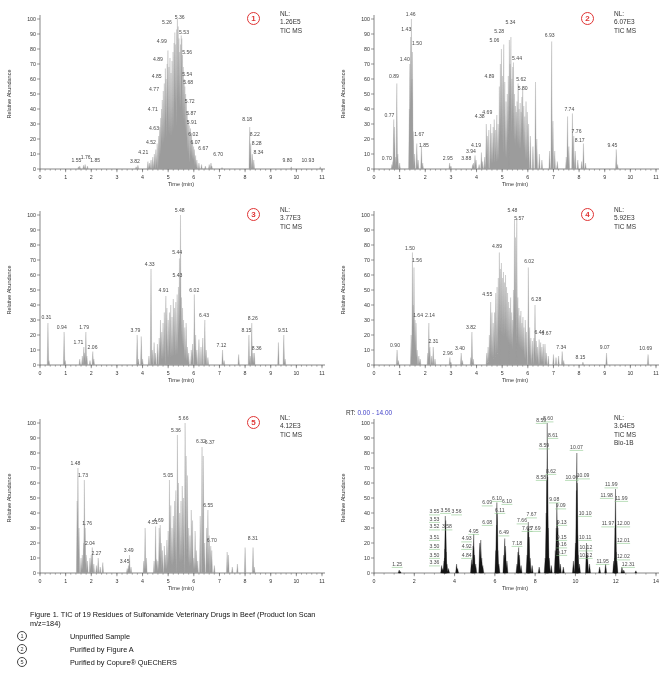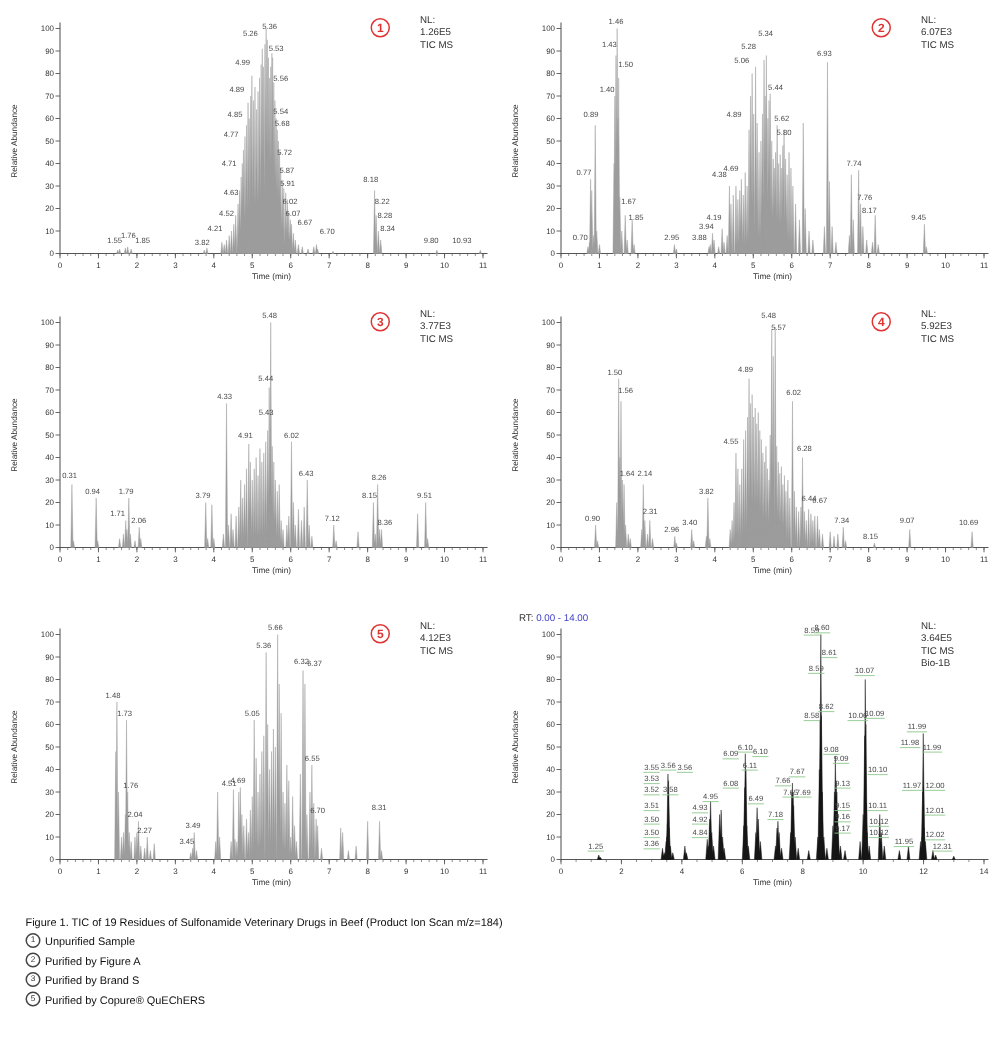--- a/index.html
+++ b/index.html
@@ -17,24 +17,24 @@
     font-weight:bold;
   }
   .nl-block {
     position:absolute; top:8px; right:4px; width:50px;
     font-size:6.5px; line-height:1.3; color:#333;
   }
   .nl-block span { display:block; }
   .rt-label { position:absolute; top:3px; left:12px; font-size:6.5px; color:#333; }
   .rt-label .rt-val { color:#4040c8; }
   .captions { display:flex; margin-top:8px; font-size:7.3px; color:#111; }
-  .cap1 { width:336px; padding-left:17px; box-sizing:border-box; }
+  .cap1 { width:336px; padding-left:30px; box-sizing:border-box; }
   .cap2 { flex:1; }
   .legend { padding-left:17px; margin-top:3px; font-size:7.3px; color:#111; }
-  .legend-item { margin-top:3px; display:flex; align-items:center; }
+  .legend-item { margin-top:3px; display:flex; align-items:center;gap:40px; }
   .circ {
     display:inline-block; width:8px; height:8px; border:0.8px solid #444; border-radius:50%;
     font-size:5.5px; line-height:8px; text-align:center; color:#333; margin-right:3px; flex:0 0 auto;
   }
 </style>
 </head>
 <body>
 
 <div class="figure-wrap">
 
@@ -941,22 +941,18 @@
   <div class="legend">
     <div class="legend-item">
       <span class="circ">1</span>
       <span>Unpurified Sample</span>
     </div>
     <div class="legend-item">
       <span class="circ">2</span>
       <span>Purified by Figure A</span>
     </div>
     <div class="legend-item">
-      <span class="circ">3</span>
-      <span>Purified by Brand S</span>
-    </div>
-    <div class="legend-item">
       <span class="circ">5</span>
       <span>Purified by Copure® QuEChERS</span>
     </div>
   </div>
 
 </div>
 
 </body></html>

